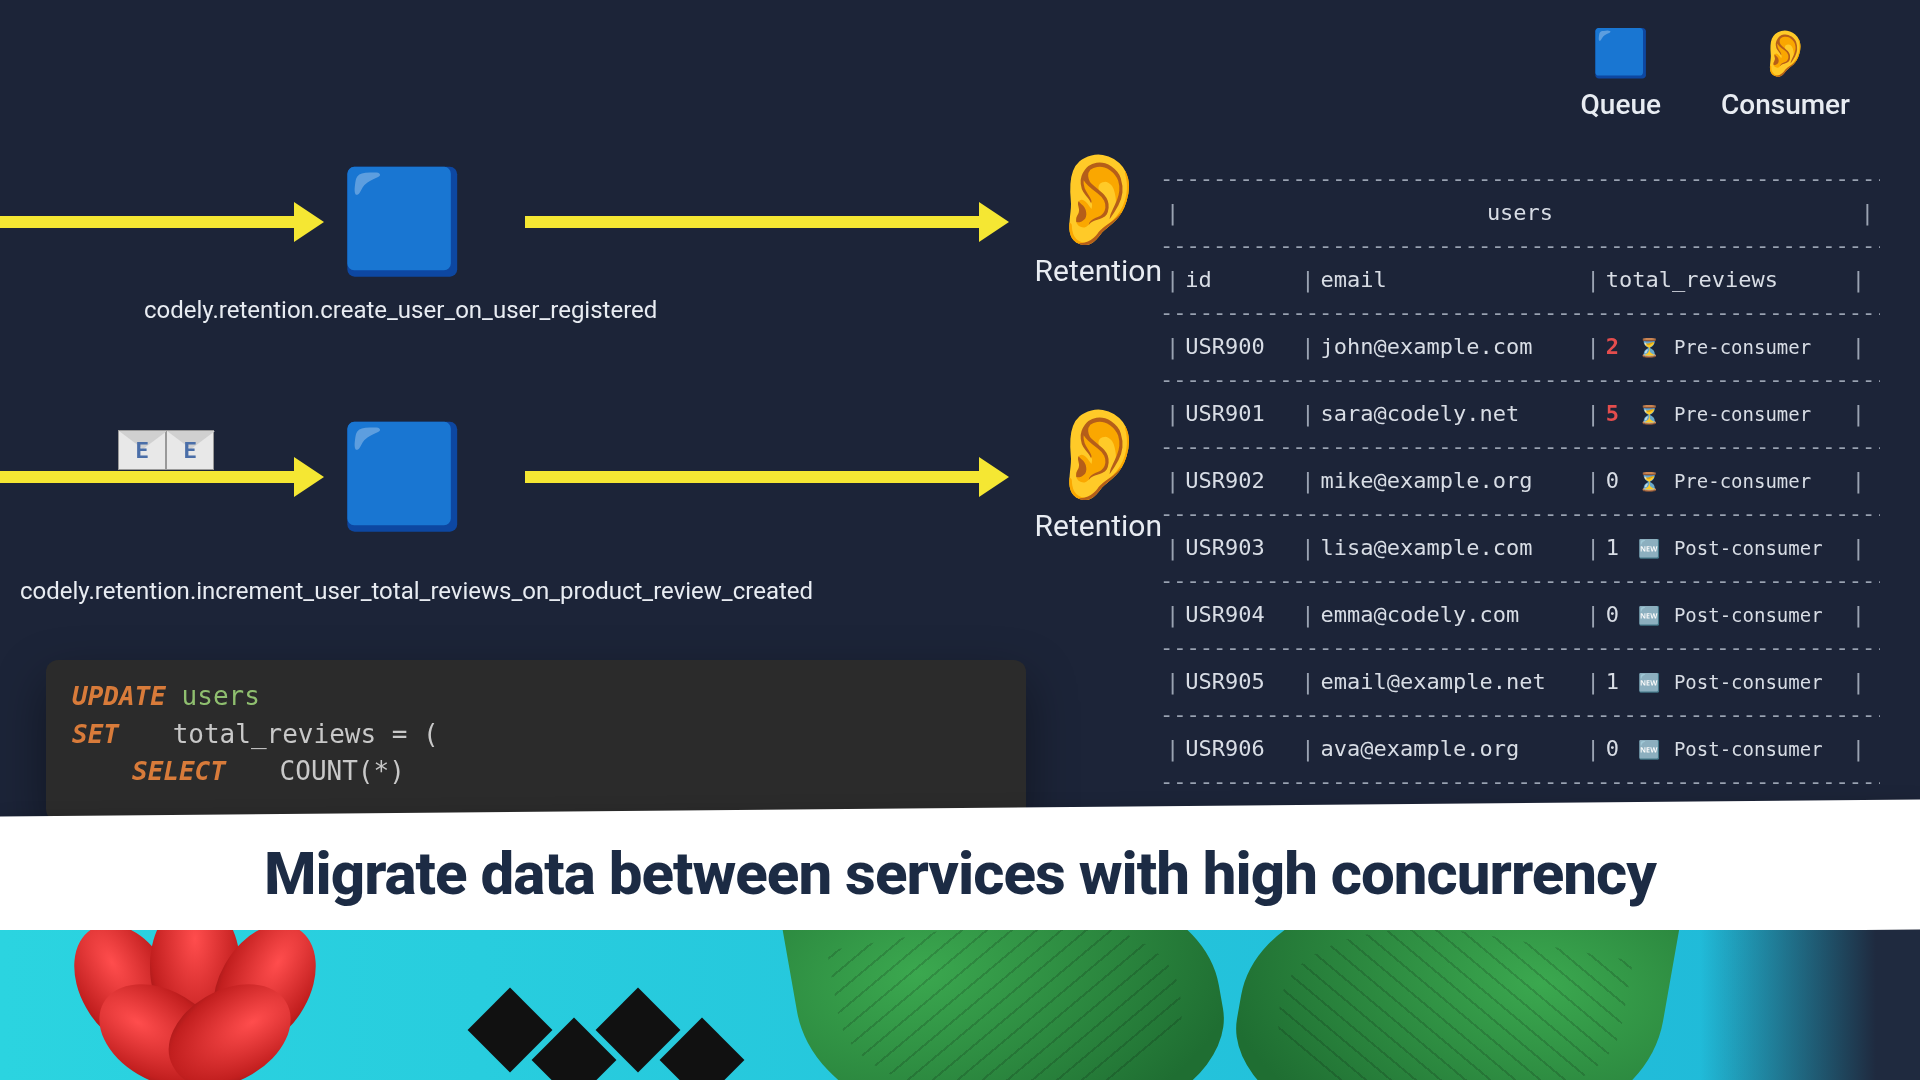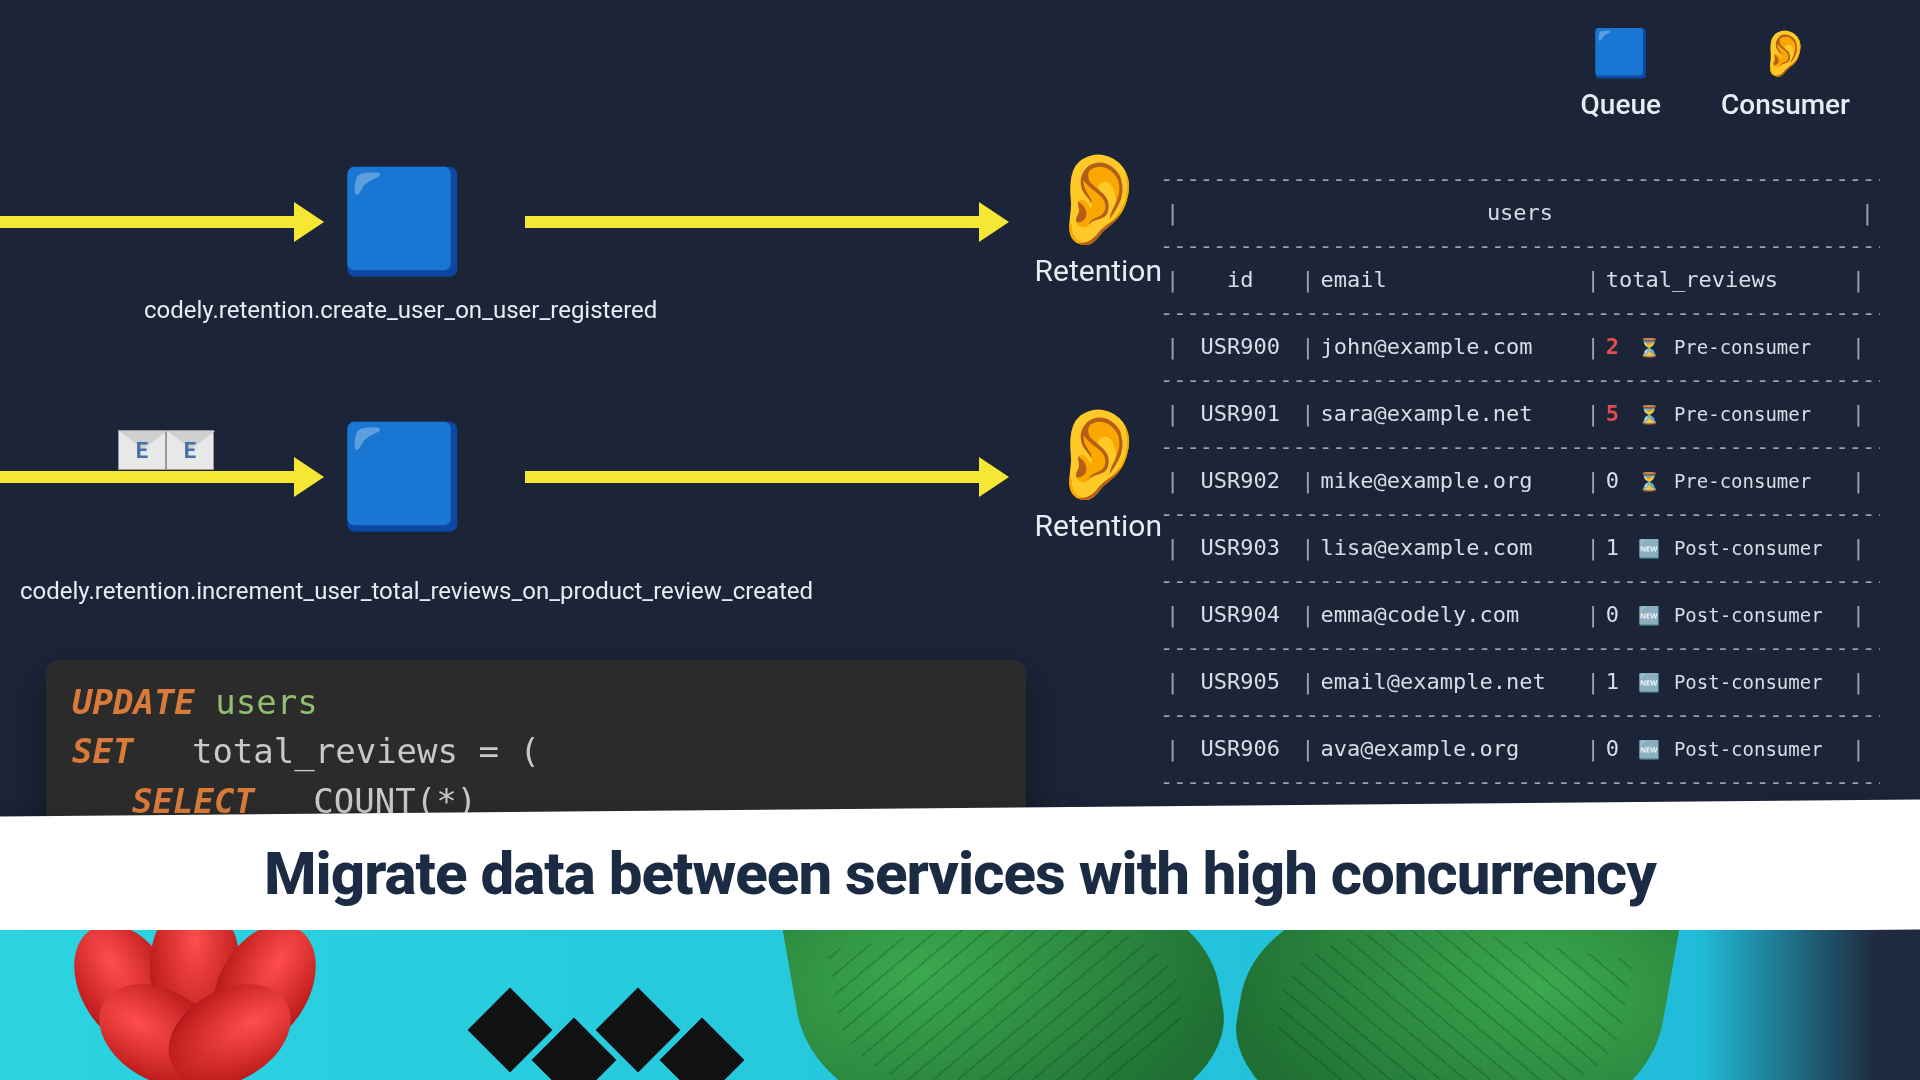--- a/index.html
+++ b/index.html
@@ -36,32 +36,32 @@
 
   .consumer-block { display: flex; flex-direction: column; align-items: center; margin-left: 10px; }
   .consumer-icon { font-size: 90px; line-height: 1; }
   .consumer-label { font-size: 30px; color: #e8ecf2; margin-top: 8px; }
 
   
   .users-panel { position: absolute; top: 165px; right: 40px; width: 720px; font-family: "SF Mono", Menlo, Consolas, monospace; font-size: 22px; color: #d8dde5; line-height: 1.25; }
   .dash { color: #9aa3b2; letter-spacing: 0; white-space: nowrap; overflow: hidden; }
   .urow { display: flex; align-items: center; white-space: nowrap; padding: 6px 0; }
   .pipe { color: #9aa3b2; padding: 0 6px; }
-  .col-id { display:inline-block; width: 110px; text-align: center; }
+  .col-id { display:inline-block; width: 110px; }
   .col-email { display:inline-block; width: 260px; }
   .col-tr { display:inline-block; width: 240px; }
   .red { color: #e44d4d; font-weight: 600; }
   .badge { font-size: 18px; margin-left: 6px; }
   .title-row { text-align: center; }
 
   
   .terminal { position: absolute; left: 46px; top: 660px; width: 980px; background: #2b2b2b; border-radius: 12px; padding: 18px 26px 30px; font-family: "SF Mono", Menlo, Consolas, monospace; box-shadow: 0 20px 50px rgba(0,0,0,.4); }
   .term-path { color: #c7923e; font-size: 18px; margin-bottom: 10px; }
   .term-path .lambda { color: #c7923e; }
-  .sql { font-size: 34px; line-height: 1.45; }
+  .sql { font-size: 26px; line-height: 1.45; }
   .kw { color: #d87b3a; font-style: italic; font-weight: 600; }
   .ident { color: #8fbf6f; }
   .punct { color: #c8c8c8; margin-left: 38px; }
 
   
   .banner { position: absolute; left: 0; right: 0; top: 808px; height: 130px; background: #fff; display: flex; align-items: center; justify-content: center; transform: skewY(-0.5deg); box-shadow: 0 6px 20px rgba(0,0,0,.25); }
   .banner-inner { transform: skewY(0.5deg); font-size: 60px; font-weight: 800; color: #1c2b44; letter-spacing: -1px; }
 
   
   .strip { position: absolute; left:0; right:0; bottom:0; height: 150px; overflow:hidden; }
@@ -150,21 +150,21 @@
         <span class="col-email">john@example.com</span>
         <span class="pipe">|</span>
         <span class="col-tr"><span class="red">2</span> <span class="badge">⏳</span> <span style="font-size:19px;">Pre-consumer</span></span>
         <span class="pipe">|</span>
       </div>
       <div class="dash">-------------------------------------------------------</div>
       <div class="urow">
         <span class="pipe">|</span>
         <span class="col-id">USR901</span>
         <span class="pipe">|</span>
-        <span class="col-email">sara@example.net</span>
+        <span class="col-email">sara@codely.net</span>
         <span class="pipe">|</span>
         <span class="col-tr"><span class="red">5</span> <span class="badge">⏳</span> <span style="font-size:19px;">Pre-consumer</span></span>
         <span class="pipe">|</span>
       </div>
       <div class="dash">-------------------------------------------------------</div>
       <div class="urow">
         <span class="pipe">|</span>
         <span class="col-id">USR902</span>
         <span class="pipe">|</span>
         <span class="col-email">mike@example.org</span>

